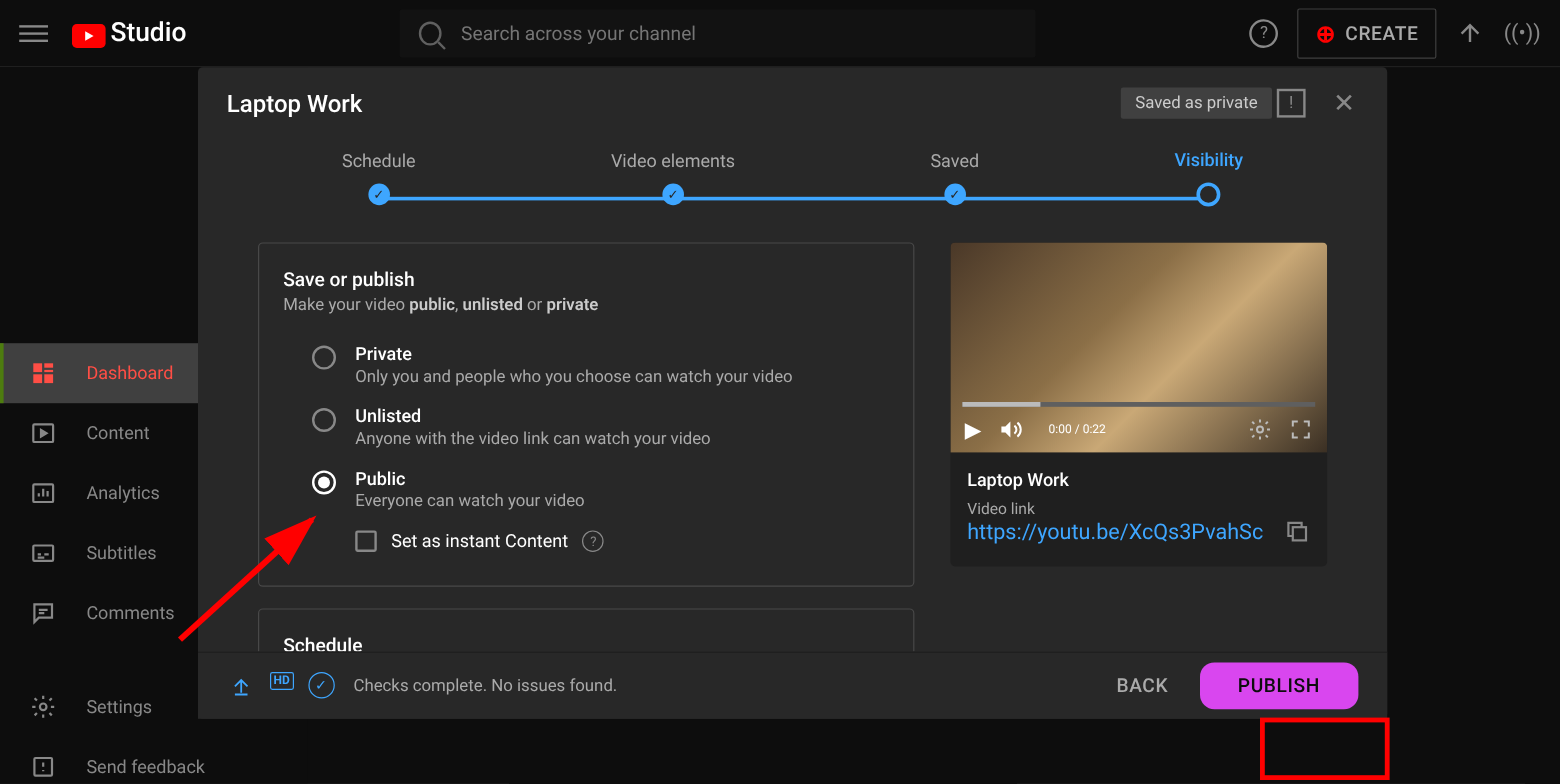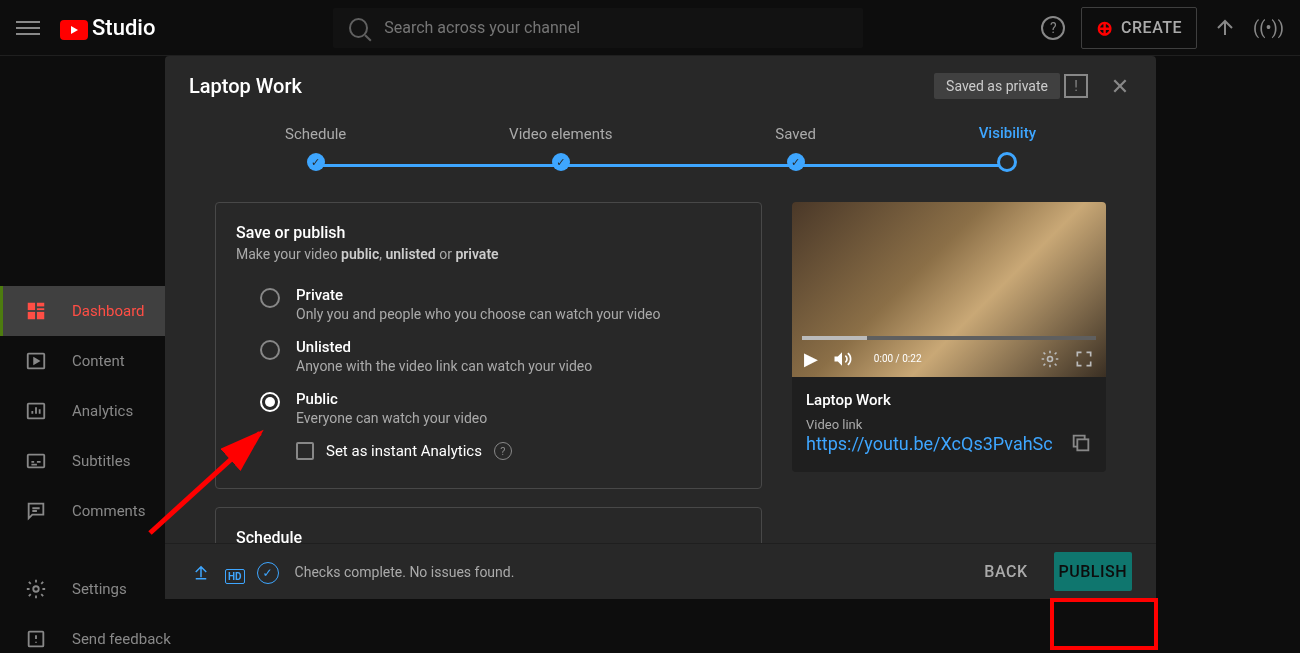--- a/index.html
+++ b/index.html
@@ -68,28 +68,28 @@
 .gear{margin-left:auto;color:#bbb;cursor:pointer}
 .fs{color:#bbb;cursor:pointer}
 .preview-info{padding:14px 14px 18px}
 .preview-title{font-size:15px;font-weight:500;margin-bottom:8px}
 .link-label{font-size:13px;color:#aaa}
 .link-row{display:flex;align-items:center;justify-content:space-between}
 .link{color:#3ea6ff;font-size:18px}
 .copy-icon{color:#888;cursor:pointer}
 .box2{border:1px solid #484848;border-radius:4px;padding:20px;margin-top:18px;height:30px;overflow:hidden}
 .modal-footer{height:56px;border-top:1px solid #1f1f1f;display:flex;align-items:center;padding:0 24px;background:#282828}
-.footer-icons{display:flex;gap:12px;align-items:flex-end}
+.footer-icons{display:flex;gap:12px;align-items:flex-start}
 .fi{width:24px;height:24px;display:flex;align-items:center;justify-content:center;color:#3ea6ff;cursor:pointer}
 .fi.check{border:1.5px solid #3ea6ff;border-radius:50%;width:22px;height:22px;font-size:12px}
 .hd-box{border:1.5px solid #3ea6ff;font-size:10px;font-weight:bold;padding:1px 2px;border-radius:2px;color:#3ea6ff}
 .footer-text{margin-left:16px;font-size:14px;color:#aaa}
 .footer-btns{margin-left:auto;display:flex;gap:10px}
 .back-btn{padding:10px 16px;color:#aaa;font-weight:500;cursor:pointer;letter-spacing:.5px}
-.publish-btn{padding:10px 5px;background:#0f766e;color:#0d0d0d;font-weight:500;cursor:pointer;letter-spacing:.5px;border-radius:2px}
+.publish-btn{padding:10px 32px;background:#d946ef;color:#0d0d0d;font-weight:500;cursor:pointer;letter-spacing:.5px;border-radius:12px}
 .highlight{position:absolute;border:4px solid #ff0000;pointer-events:none}
 .arrow{position:absolute;pointer-events:none}
 bold{font-weight:600;color:#ccc}
 </style>
 </head>
 <body>
 
 <div class="header">
   <div class="menu-btn">
       <span></span>
@@ -237,21 +237,21 @@
         </div>
         <div class="radio-opt">
           <div class="radio selected"></div>
           <div class="opt-body">
               <div class="opt-title">Public</div>
               <div class="opt-desc">Everyone can watch your video</div>
             </div>
         </div>
         <div class="checkbox-row">
           <div class="checkbox"></div>
-          <span class="cb-label">Set as instant Analytics</span>
+          <span class="cb-label">Set as instant Content</span>
           <div class="q-icon">?</div>
         </div>
       </div>
       <div class="box2">
         <div class="box-title">Schedule</div>
       </div>
     </div>
 
     <div class="right-panel">
       <div class="preview">

